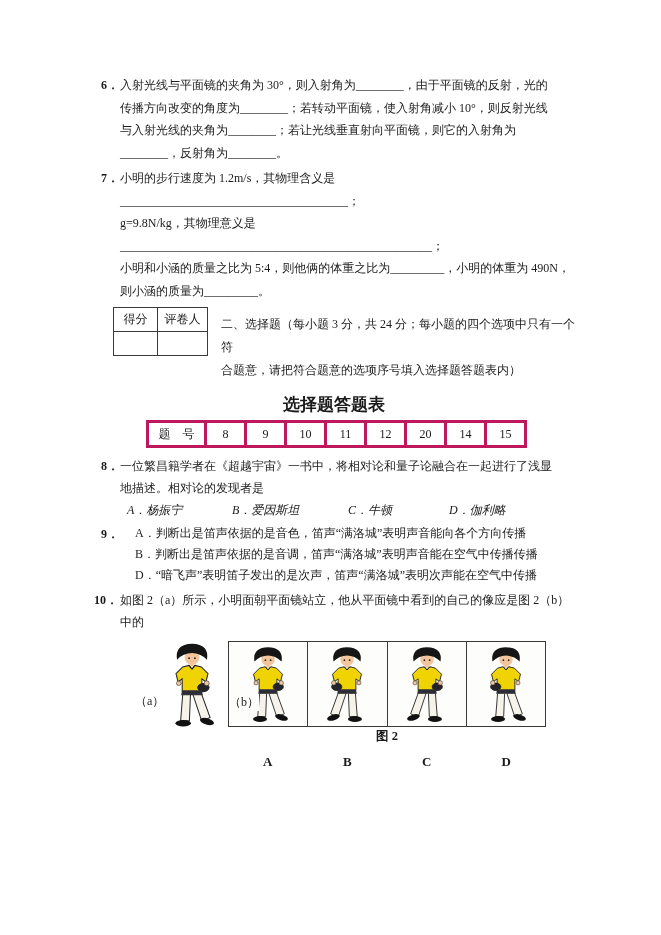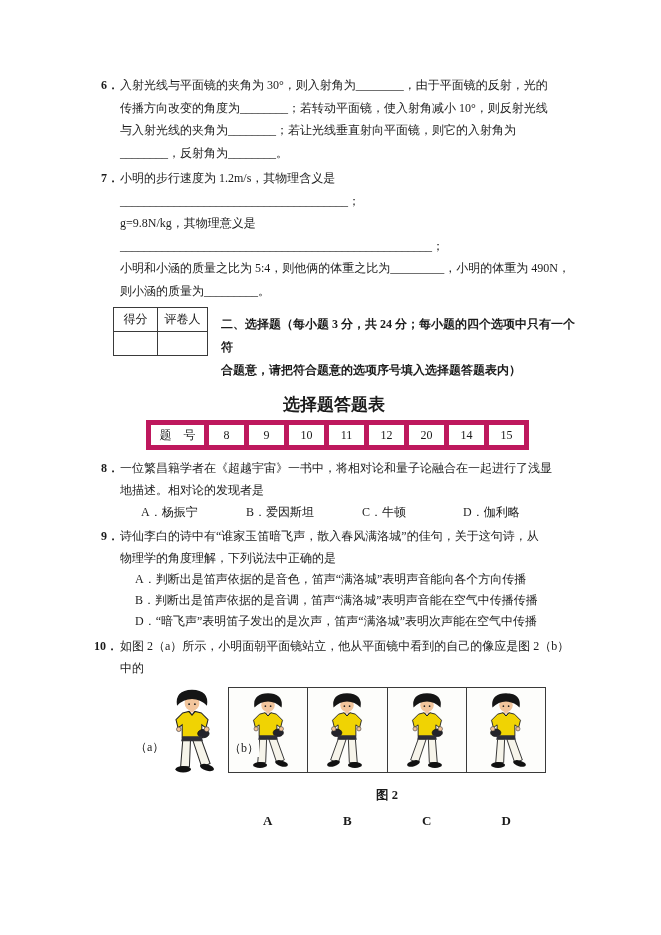--- a/index.html
+++ b/index.html
@@ -51,49 +51,49 @@
     border: 1px solid #3a3a3a;
     width: 44px;
     height: 24px;
     text-align: center;
     font-size: 12px;
     padding: 0 2px;
   }
   .score-table td.wide { width: 50px; }
   .section-heading {
     margin-left: 13px;
-    font-weight: bold;
+    font-weight: normal;
     line-height: 23px;
     font-size: 12px;
     white-space: pre-wrap;
     padding-top: 6px;
   }
 
   .table-title {
     text-align: center;
     font-weight: bold;
     font-size: 17px;
     margin-top: 11px;
   }
   .answer-table {
     border-collapse: collapse;
     margin-left: 53px;
     margin-top: 4px;
   }
   .answer-table td {
-    border: 5px solid #be185d;
+    border: 3px solid #be185d;
     height: 25px;
     text-align: center;
     font-size: 12px;
   }
   .answer-table td.label-cell { width: 58px; }
   .answer-table td.num-cell { width: 40px; }
 
   .q8 { margin-top: 7px; line-height: 22px; }
-  .options-row { margin-left: 21px; line-height: 22px; }
+  .options-row { margin-left: 7px; line-height: 22px; font-style: italic; }
   .options-row .opt { display: inline-block; }
   .options-row .opt-a { width: 102px; }
   .options-row .opt-b { width: 113px; }
   .options-row .opt-c { width: 98px; }
 
   .q9 { margin-top: 2px; line-height: 22px; }
   .option-lines { margin-left: 15px; }
   .option-line { line-height: 21px; }
 
   .q10 { margin-top: 3px; line-height: 22px; }
@@ -114,21 +114,21 @@
     flex: 1 1 0;
     border-right: 1.2px solid #3a3a3a;
     display: flex;
     align-items: center;
     justify-content: center;
     position: relative;
   }
   .fig-cell:last-child { border-right: none; }
   .fig-cell svg { width: 56px; height: 80px; display: block; }
   .fig-b-label { position: absolute; left: 0px; top: 52px; font-size: 12px; background: #fdfdfb; }
-  .fig-caption { text-align: center; font-weight: bold; margin-top: 14px; font-size: 12.5px; }
+  .fig-caption { text-align: center; font-weight: bold; margin-top: 1px; font-size: 12.5px; }
   .fig-opts { display: flex; margin-top: 9px; }
   .fig-opts span { flex: 1 1 0; text-align: center; font-size: 13px; font-weight: bold; }
   .defs-holder { position: absolute; width: 0; height: 0; overflow: hidden; }
 </style>
 </head>
 <body>
 
 <div class="page">
 
   <svg class="defs-holder" aria-hidden="true">
@@ -214,22 +214,20 @@
       <div class="options-row">
         <span class="opt opt-a">A．杨振宁</span>
         <span class="opt opt-b">B．爱因斯坦</span>
         <span class="opt opt-c">C．牛顿</span>
         <span class="opt">D．伽利略</span>
       </div>
     </div>
 
     <div class="question q9">
       <span class="qnum">9．</span>
-      <span class="qtext">诗仙李白的诗中有“谁家玉笛暗飞声，散入春风满洛城”的佳句，关于这句诗，从
-物理学的角度理解，下列说法中正确的是</span>
       <div class="option-lines">
         <div class="option-line">A．判断出是笛声依据的是音色，笛声“满洛城”表明声音能向各个方向传播</div>
         <div class="option-line">B．判断出是笛声依据的是音调，笛声“满洛城”表明声音能在空气中传播传播</div>
         <div class="option-line">D．“暗飞声”表明笛子发出的是次声，笛声“满洛城”表明次声能在空气中传播</div>
       </div>
     </div>
 
     <div class="question q10">
       <span class="qnum qnum-wide">10．</span>
       <span class="qtext">如图 2（a）所示，小明面朝平面镜站立，他从平面镜中看到的自己的像应是图 2（b）

